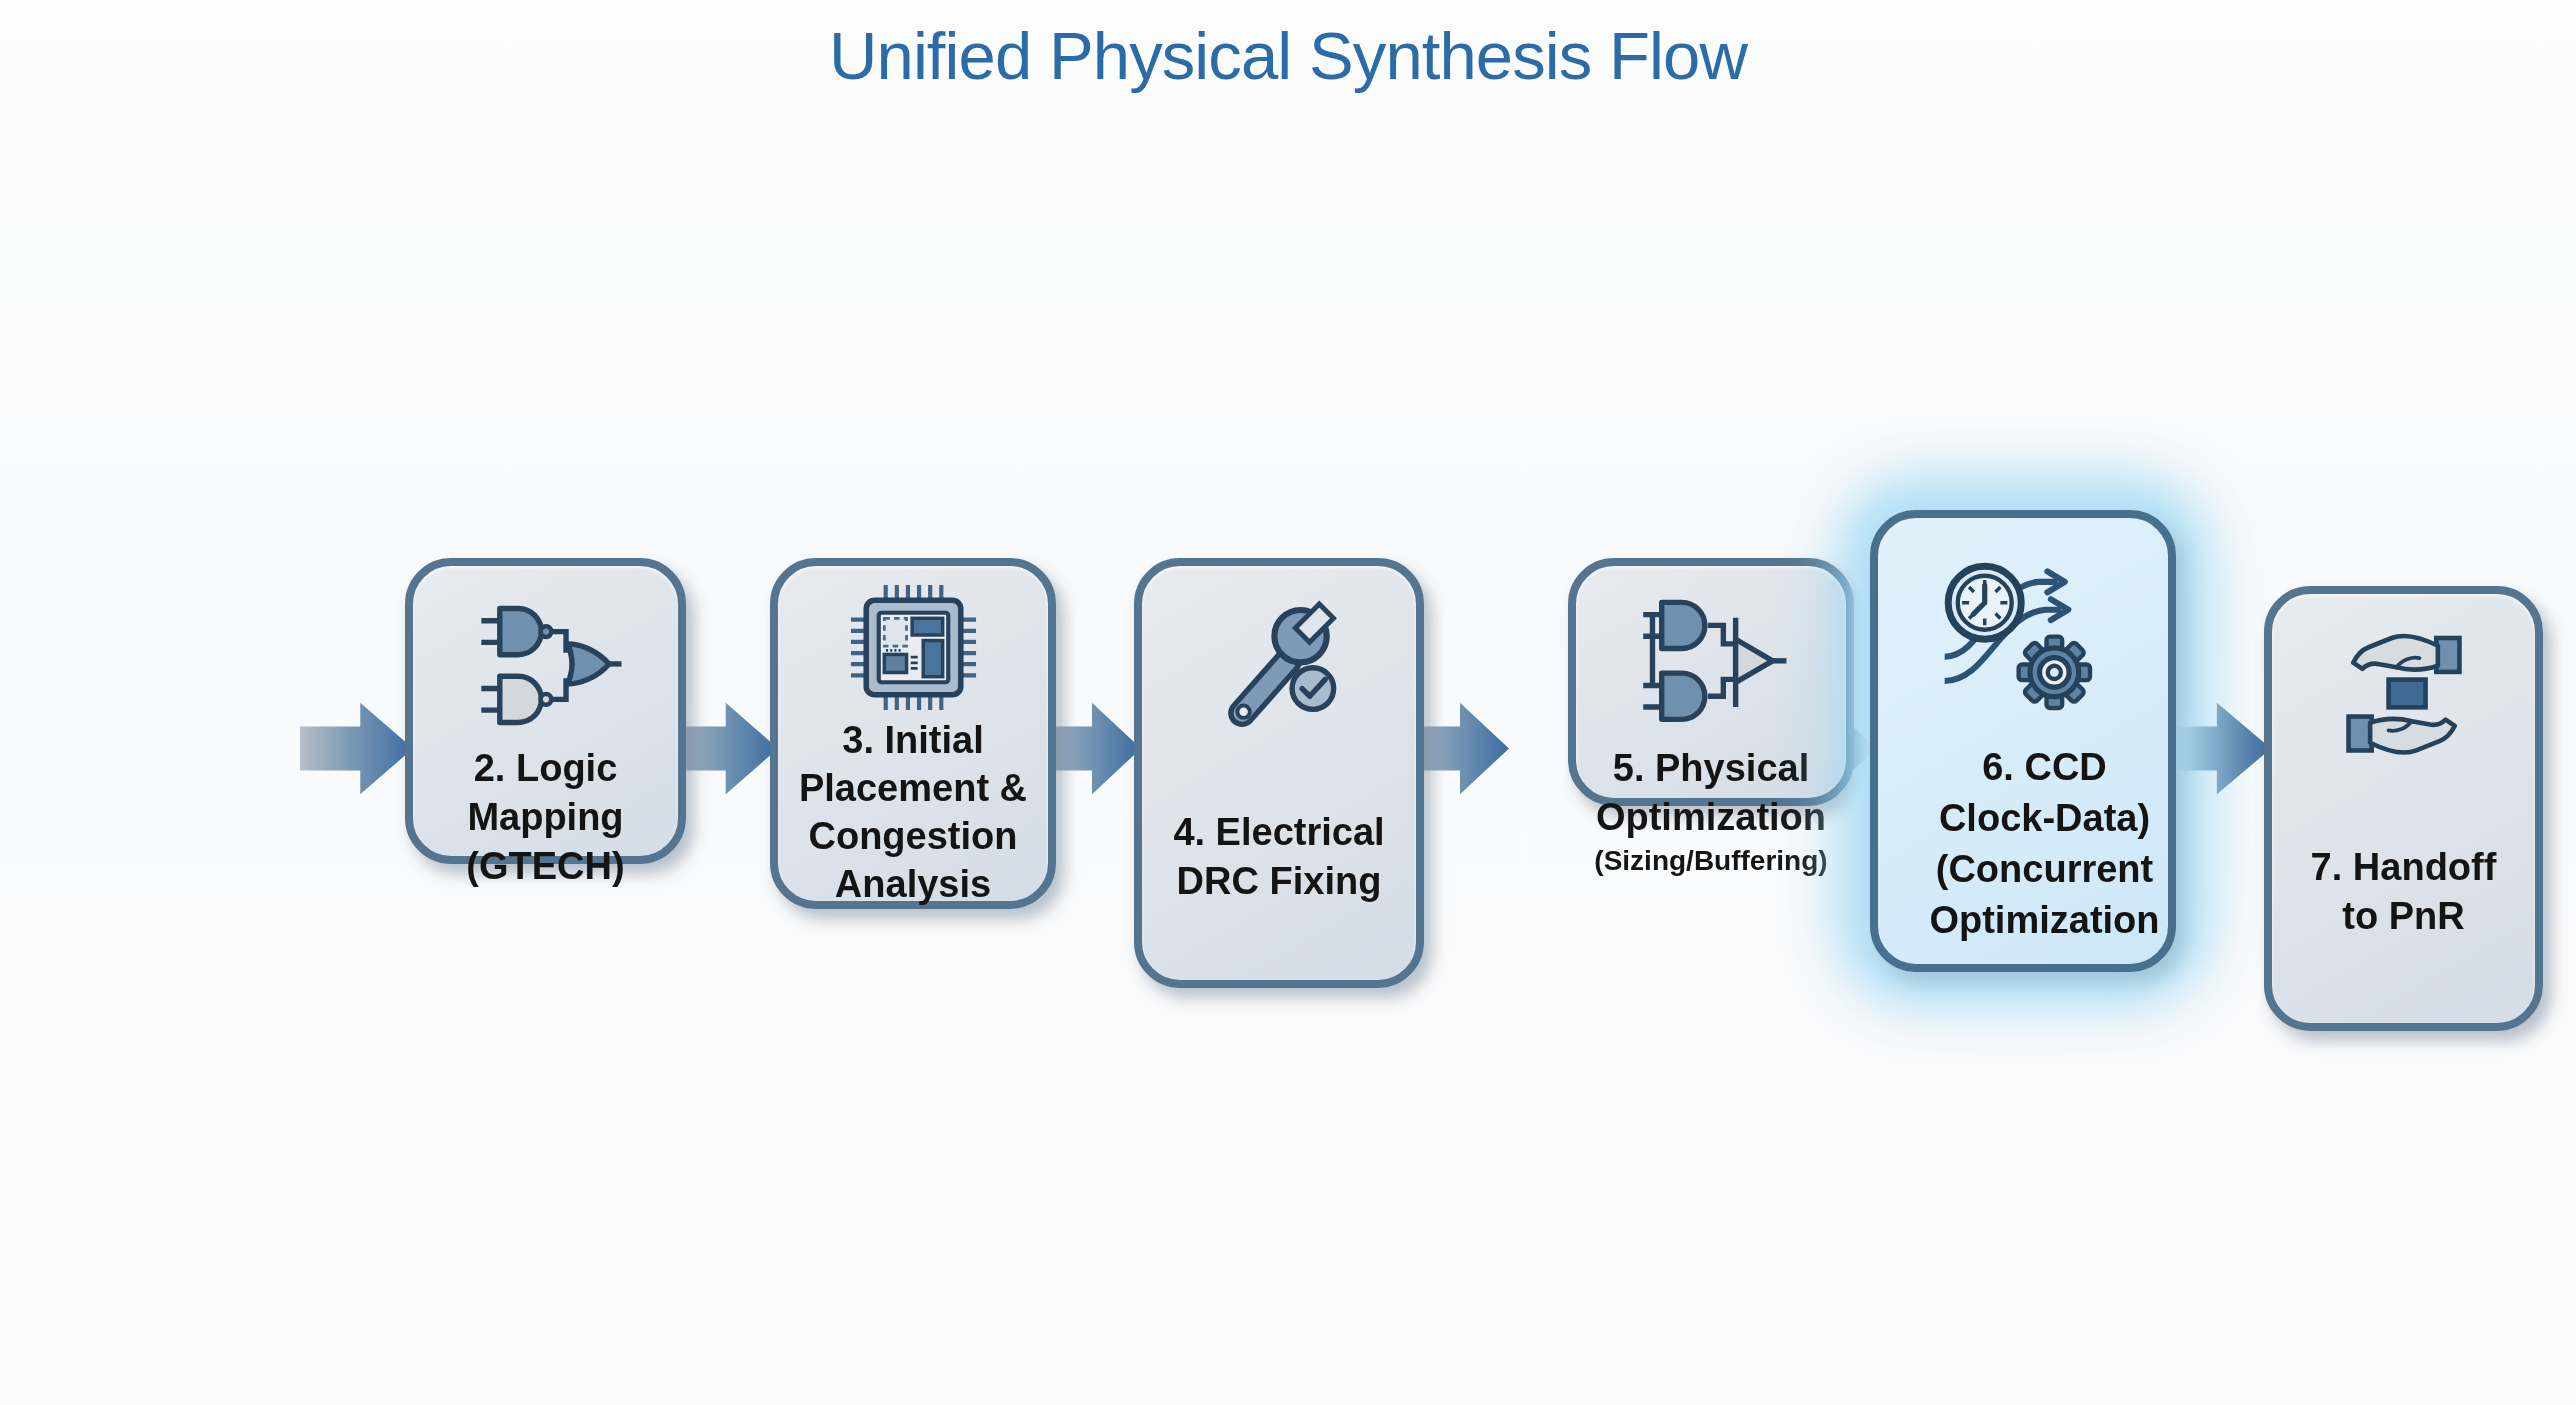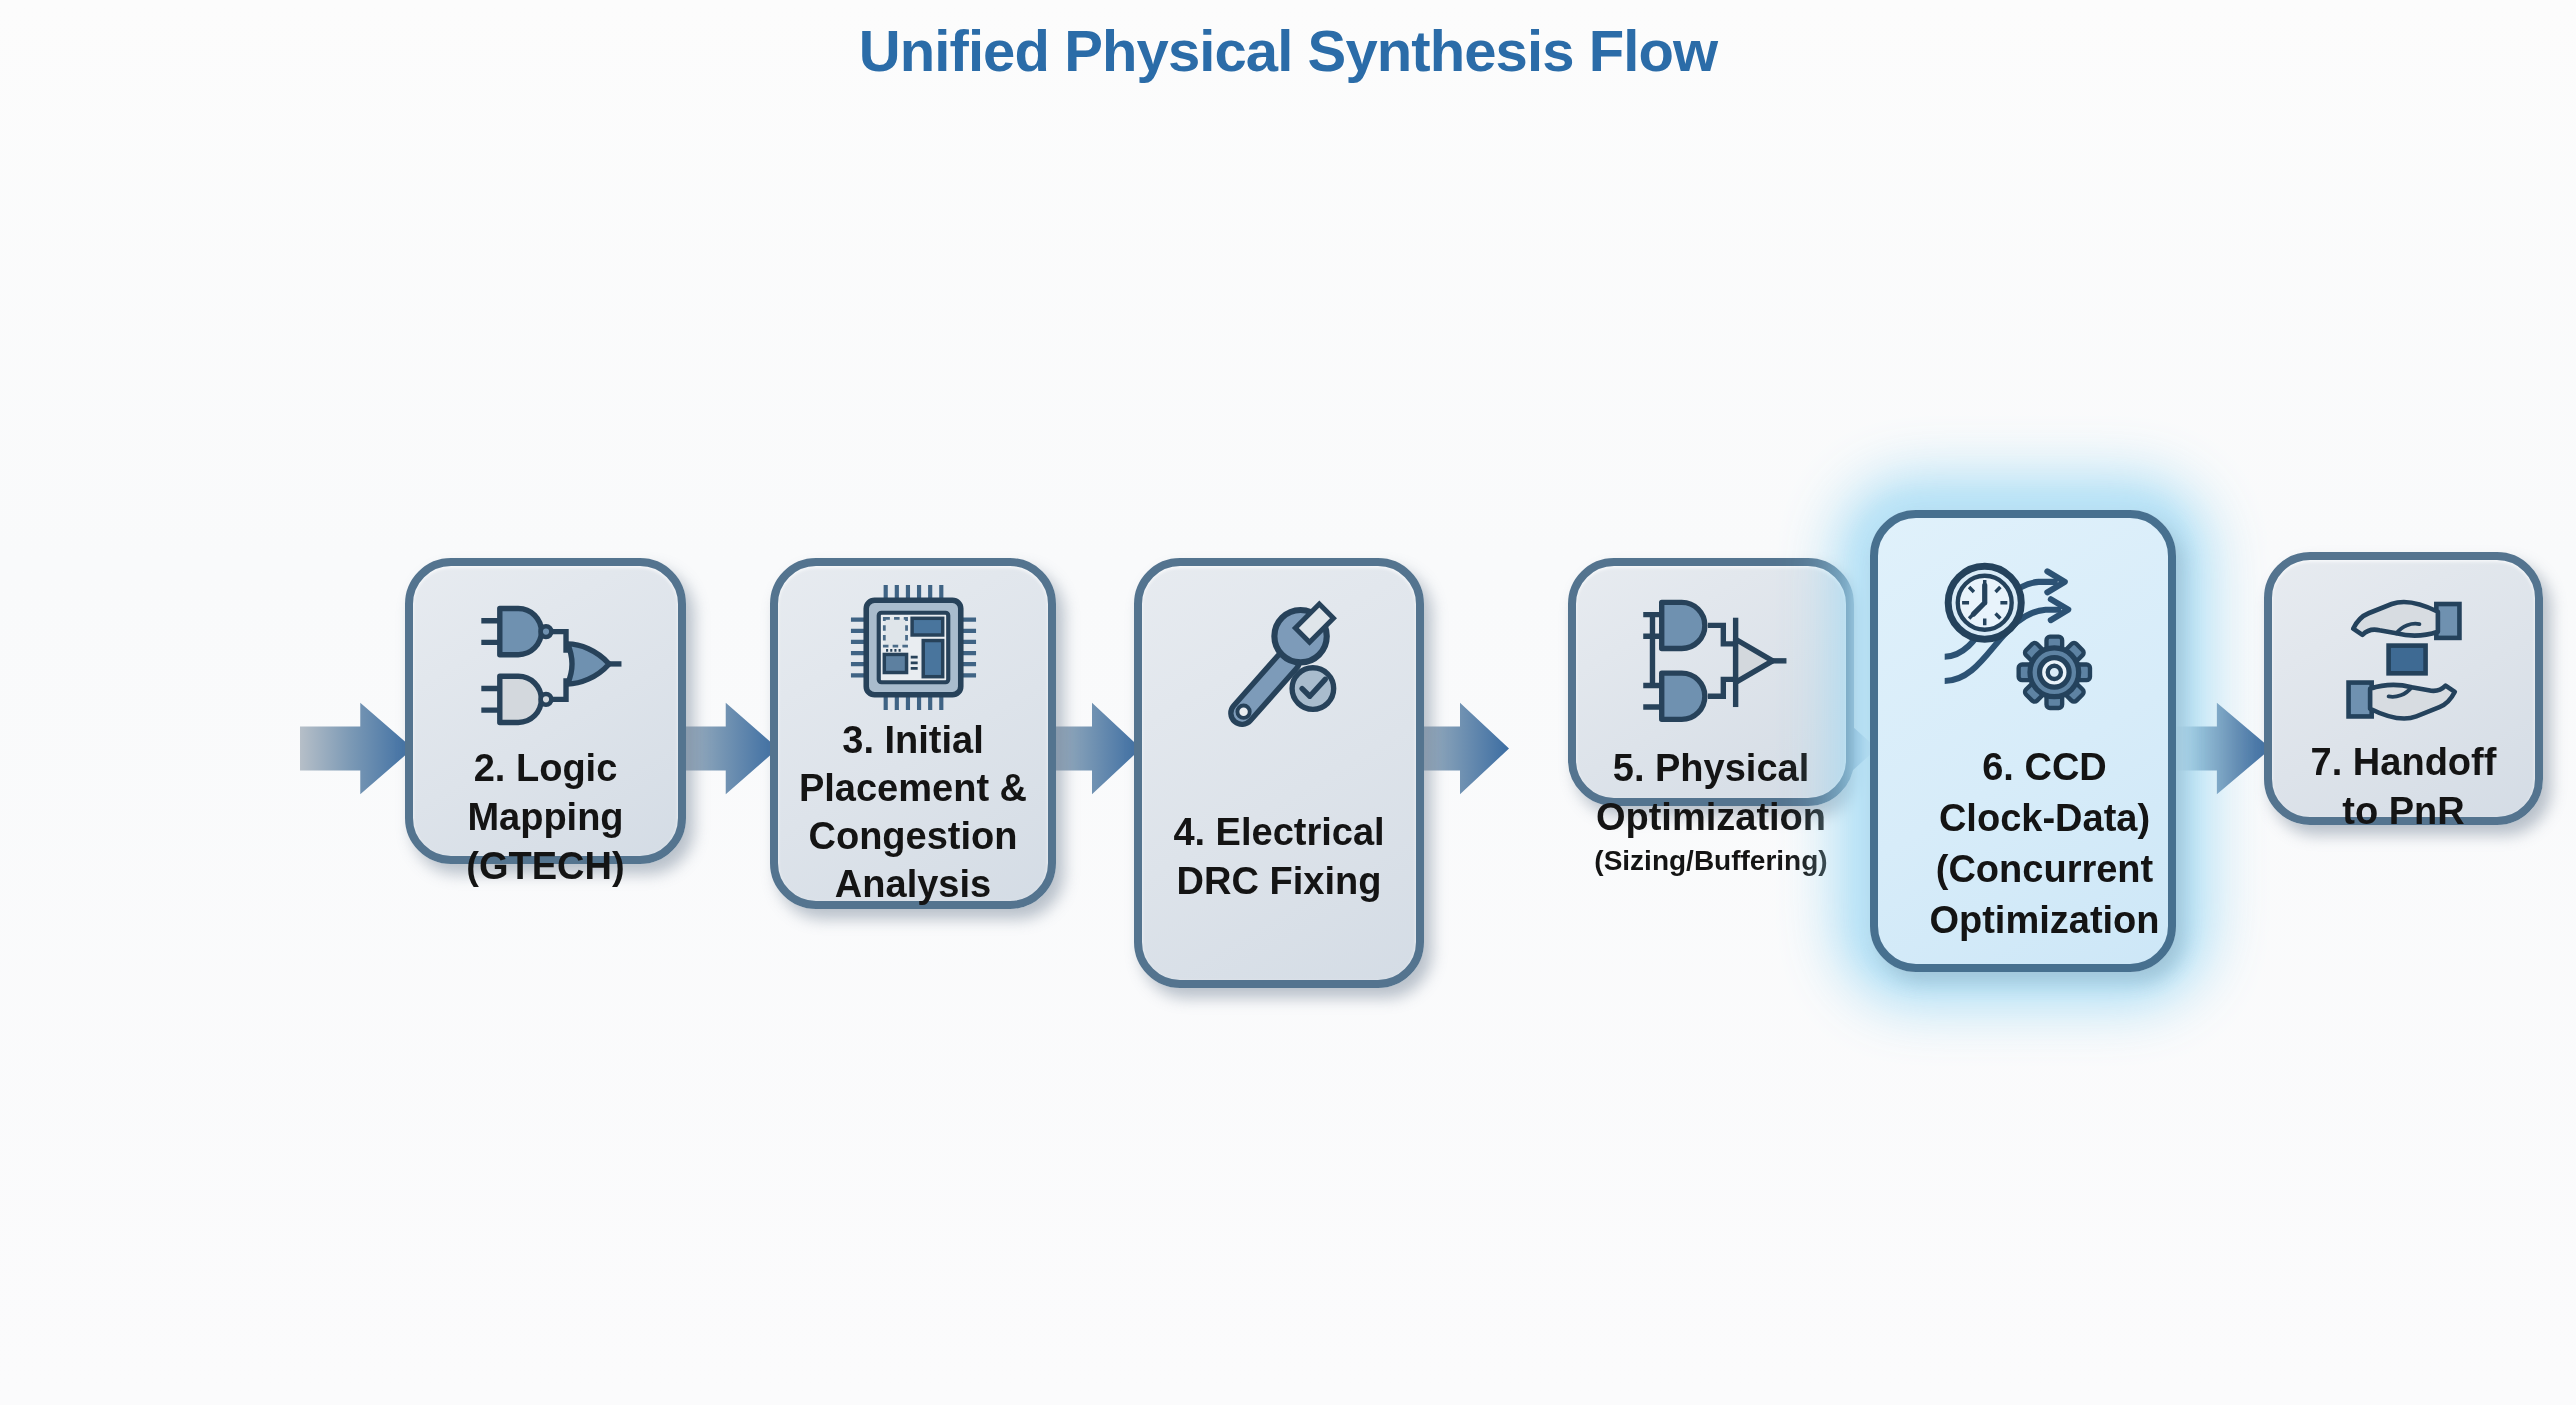--- a/index.html
+++ b/index.html
@@ -3,21 +3,21 @@
 <meta charset="utf-8">
 <style>
   html,body{margin:0;padding:0;background:#e8e8e8;}
   .canvas{
     position:relative;width:2576px;height:1405px;overflow:hidden;
     background:linear-gradient(180deg,#fcfcfc 0%,#f9fafb 40%,#fbfbfc 100%);
     font-family:"Liberation Sans",sans-serif;
   }
   .title{
     position:absolute;top:16.5px;left:0;width:100%;text-align:center;
-    font-size:58px;font-weight:700;letter-spacing:-0.9px;color:#2b6ca8;
+    font-size:67px;font-weight:400;letter-spacing:-0.9px;color:#2b6ca8;
   }
   .box{
     position:absolute;box-sizing:border-box;z-index:2;
     border:8.2px solid #54748f;border-radius:46px;
     background:linear-gradient(150deg,#e7ebf0 0%,#dde3ea 55%,#d4dce5 100%);
     box-shadow:7.3px 10px 14.6px rgba(104,122,142,0.45), inset 0 1.8px 3.7px rgba(255,255,255,0.75);
     display:flex;flex-direction:column;align-items:center;
   }
   .box.highlight{
     border-color:#47708f;
@@ -186,21 +186,21 @@
       </svg>
     </div>
     <div class="label">
       <div class="ln">6. CCD</div>
       <div class="ln">Clock-Data)</div>
       <div class="ln">(Concurrent</div>
       <div class="ln">Optimization</div>
     </div>
   </div>
 
-  <div class="box" style="left:2264px;top:552px;width:279px;height:273px">
+  <div class="box" style="left:2264px;top:586px;width:279px;height:445px">
     <div class="icon">
       <svg viewBox="0 0 100 100">
         <rect x="71" y="13" width="15" height="22" fill="#6f91b0" stroke="#24425c" stroke-width="3"></rect>
         <path d="M72,18 C60,12 50,10 42,13 L27,19 C22,21 19,25 17,29 L23,33 C26,30 30,29 34,30 L45,32 C53,34 63,34 72,31 Z" fill="#d7dce1" stroke="#24425c" stroke-width="3" stroke-linejoin="round"></path>
         <path d="M45,32 C49,27 55,25 60,26" fill="none" stroke="#24425c" stroke-width="2.5" stroke-linecap="round"></path>
         <rect x="40" y="40" width="24" height="18" fill="#3e6a93" stroke="#24425c" stroke-width="3"></rect>
         <rect x="14" y="64" width="15" height="22" fill="#6f91b0" stroke="#24425c" stroke-width="3"></rect>
         <path d="M28,81 C40,87 50,89 58,86 L73,80 C78,78 81,74 83,70 L77,66 C74,69 70,70 66,69 L55,67 C47,65 37,65 28,68 Z" fill="#d7dce1" stroke="#24425c" stroke-width="3" stroke-linejoin="round"></path>
         <path d="M55,67 C51,72 45,74 40,73" fill="none" stroke="#24425c" stroke-width="2.5" stroke-linecap="round"></path>
       </svg>

